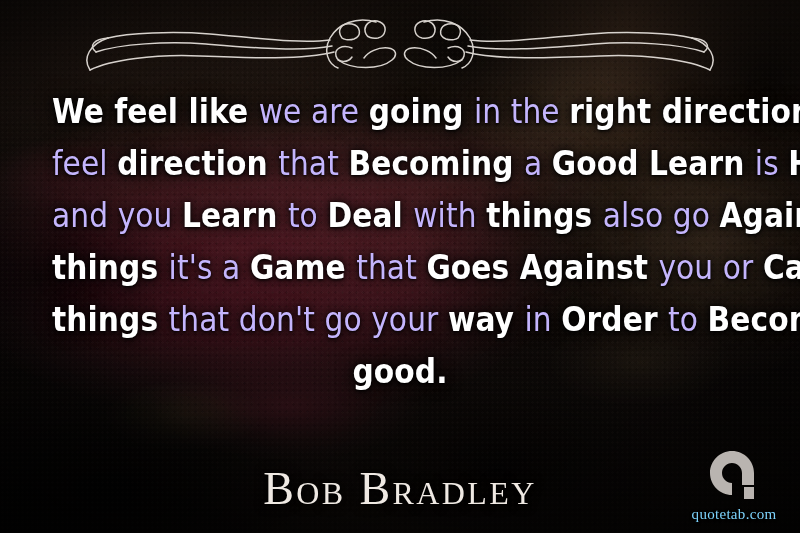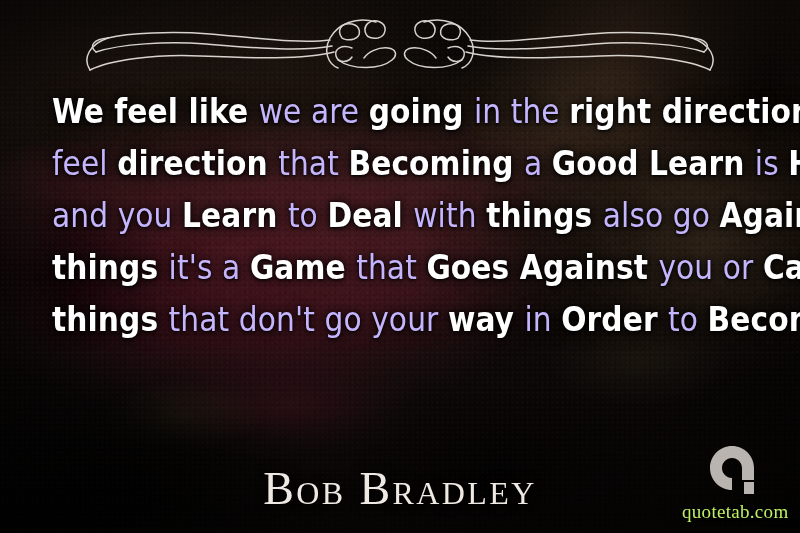--- a/index.html
+++ b/index.html
@@ -144,23 +144,23 @@
     text-align: center;
   }
   #watermark-mark {
     width: 56px;
     height: 56px;
     margin: 0 auto 3px auto;
   }
   #watermark-mark svg { display: block; width: 100%; height: 100%; }
   #watermark-label {
     font-family: "Liberation Serif", "DejaVu Serif", serif;
-    font-size: 19px;
+    font-size: 15px;
     letter-spacing: 0.3px;
-    color: #bef264;
+    color: #7dd3fc;
     text-shadow: 0 1px 3px rgba(0,0,0,0.9);
   }
 </style>
 </head>
 <body>
 
 <div id="quote-card">
 
   <div class="bg-layer" id="bg-base"></div>
   <div class="bg-layer" id="bg-leaf-crimson"></div>
@@ -202,20 +202,21 @@
         </g>
       </svg>
     </div>
 
     <div id="quote-text">
         <span class="q-line"><span class="kw">We </span><span class="kw">feel </span><span class="kw">like </span><span class="rg">we are </span><span class="kw">going </span><span class="rg">in the </span><span class="kw">right </span><span class="kw">direction.</span></span>
         <span class="q-line"><span class="rg">feel </span><span class="kw">direction </span><span class="rg">that </span><span class="kw">Becoming </span><span class="rg">a </span><span class="kw">Good </span><span class="kw">Learn </span><span class="rg">is </span><span class="kw">Hard </span></span>
         <span class="q-line"><span class="rg">and you </span><span class="kw">Learn </span><span class="rg">to </span><span class="kw">Deal </span><span class="rg">with </span><span class="kw">things </span><span class="rg">also go </span><span class="kw">Against </span></span>
         <span class="q-line"><span class="kw">things </span><span class="rg">it's a </span><span class="kw">Game </span><span class="rg">that </span><span class="kw">Goes </span><span class="kw">Against </span><span class="rg">you or </span><span class="kw">Calls </span></span>
         <span class="q-line"><span class="kw">things </span><span class="rg">that don't go </span><span class="rg">your </span><span class="kw">way </span><span class="rg">in </span><span class="kw">Order </span><span class="rg">to </span><span class="kw">Become </span></span>
+        <span class="q-line"><span class="kw">good.</span></span>
       </div>
 
     <div id="author">Bob Bradley</div>
 
     <div id="watermark">
       <div id="watermark-mark">
         <svg viewBox="0 0 56 56" xmlns="http://www.w3.org/2000/svg">
           <path d="M26 4 C 13.8 4 4 13.8 4 26 C 4 38.2 13.8 48 26 48 L 26 36
                    C 20.5 36 16 31.5 16 26 C 16 20.5 20.5 16 26 16
                    C 31.5 16 36 20.5 36 26 L 36 38 L 48 38 L 48 26

